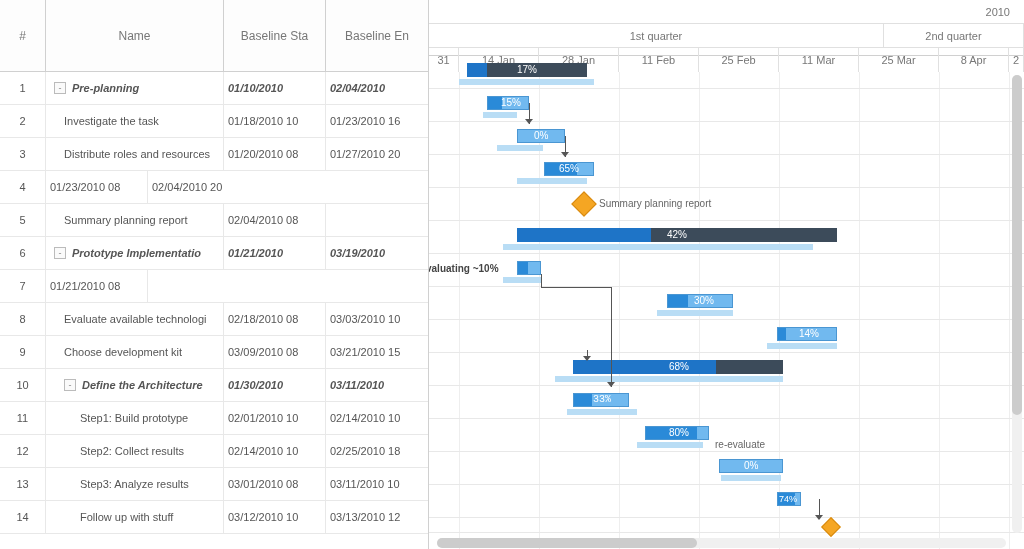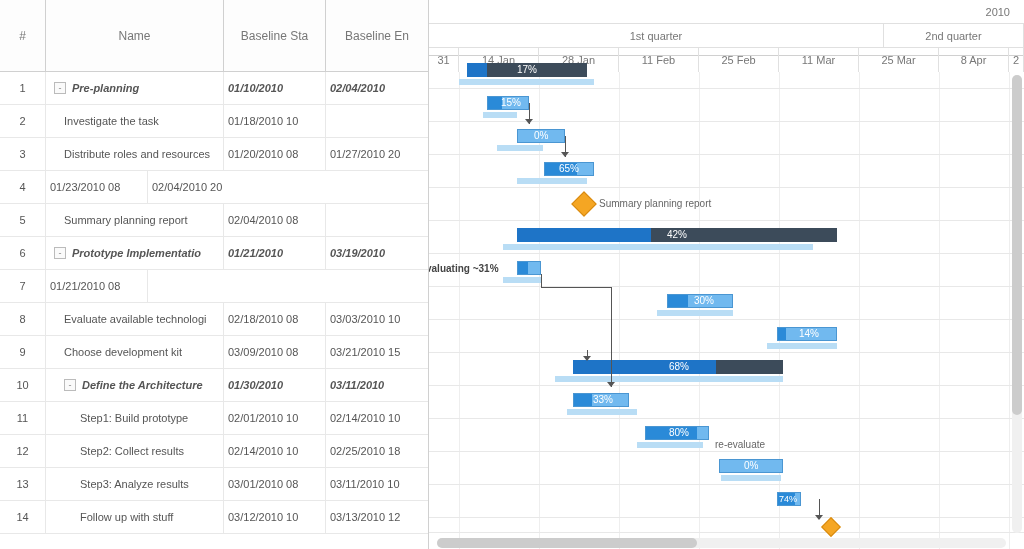--- a/index.html
+++ b/index.html
@@ -69,20 +69,21 @@
           <div class="body-cell col-end">
             <span class="bold">02/04/2010</span>
           </div>
         </div>
         <div class="body-row">
           <div class="body-cell col-idx">2</div>
           <div class="body-cell col-name indent-1">
             <span>Investigate the task</span>
           </div>
           <div class="body-cell col-start">01/18/2010 10</div>
+          <div class="body-cell col-end">01/23/2010 16</div>
         </div>
         <div class="body-row">
           <div class="body-cell col-idx">3</div>
           <div class="body-cell col-name indent-1">
             <span>Distribute roles and resources</span>
           </div>
           <div class="body-cell col-start">01/20/2010 08</div>
           <div class="body-cell col-end">01/27/2010 20</div>
         </div>
         <div class="body-row">
@@ -251,21 +252,21 @@
       </div>
 
       <div class="timeline-row">
         <div class="bar-summary" style="left:88px;width:320px;"></div>
         <div class="bar-progress" style="left:88px;width:134px;"></div>
         <div class="bar-label" style="left:238px;">42%</div>
         <div class="bar-baseline" style="left:74px;width:310px;"></div>
       </div>
 
       <div class="timeline-row">
-        <div class="annot" style="left:-3px;top:9px;">valuating ~31%</div>
+        <div class="annot" style="left:-3px;top:9px;">valuating ~10%</div>
         <div class="bar-task" style="left:88px;width:24px;"></div>
         <div class="bar-task-progress" style="left:89px;width:10px;"></div>
         <div class="bar-baseline" style="left:74px;width:38px;"></div>
         <div class="dep-line" style="left:112px;top:20px;width:1px;height:13px;"></div>
         <div class="dep-line" style="left:112px;top:33px;width:70px;height:1px;"></div>
         <div class="dep-line" style="left:182px;top:33px;width:1px;height:100px;"></div>
       </div>
 
       <div class="timeline-row">
         <div class="bar-task" style="left:238px;width:66px;"></div>
@@ -287,21 +288,21 @@
         <div class="bar-label" style="left:240px;">68%</div>
         <div class="bar-baseline" style="left:126px;width:228px;"></div>
         <div class="dep-line" style="left:158px;top:-3px;width:1px;height:10px;"></div>
         <div class="dep-arrow-down" style="left:154px;top:3px;"></div>
         <div class="dep-arrow-down" style="left:178px;top:29px;"></div>
       </div>
 
       <div class="timeline-row">
         <div class="bar-task" style="left:144px;width:56px;"></div>
         <div class="bar-task-progress" style="left:145px;width:18px;"></div>
-        <div class="bar-label" style="left:164px;">33%</div>
+        <div class="bar-label" style="left:164px;font-family:Liberation Mono, monospace;">33%</div>
         <div class="bar-baseline" style="left:138px;width:70px;"></div>
       </div>
 
       <div class="timeline-row">
         <div class="bar-task" style="left:216px;width:64px;"></div>
         <div class="bar-task-progress" style="left:217px;width:51px;"></div>
         <div class="bar-label" style="left:240px;">80%</div>
         <div class="bar-baseline" style="left:208px;width:66px;"></div>
         <div class="milestone-label" style="left:286px;top:20px;">re-evaluate</div>
       </div>

